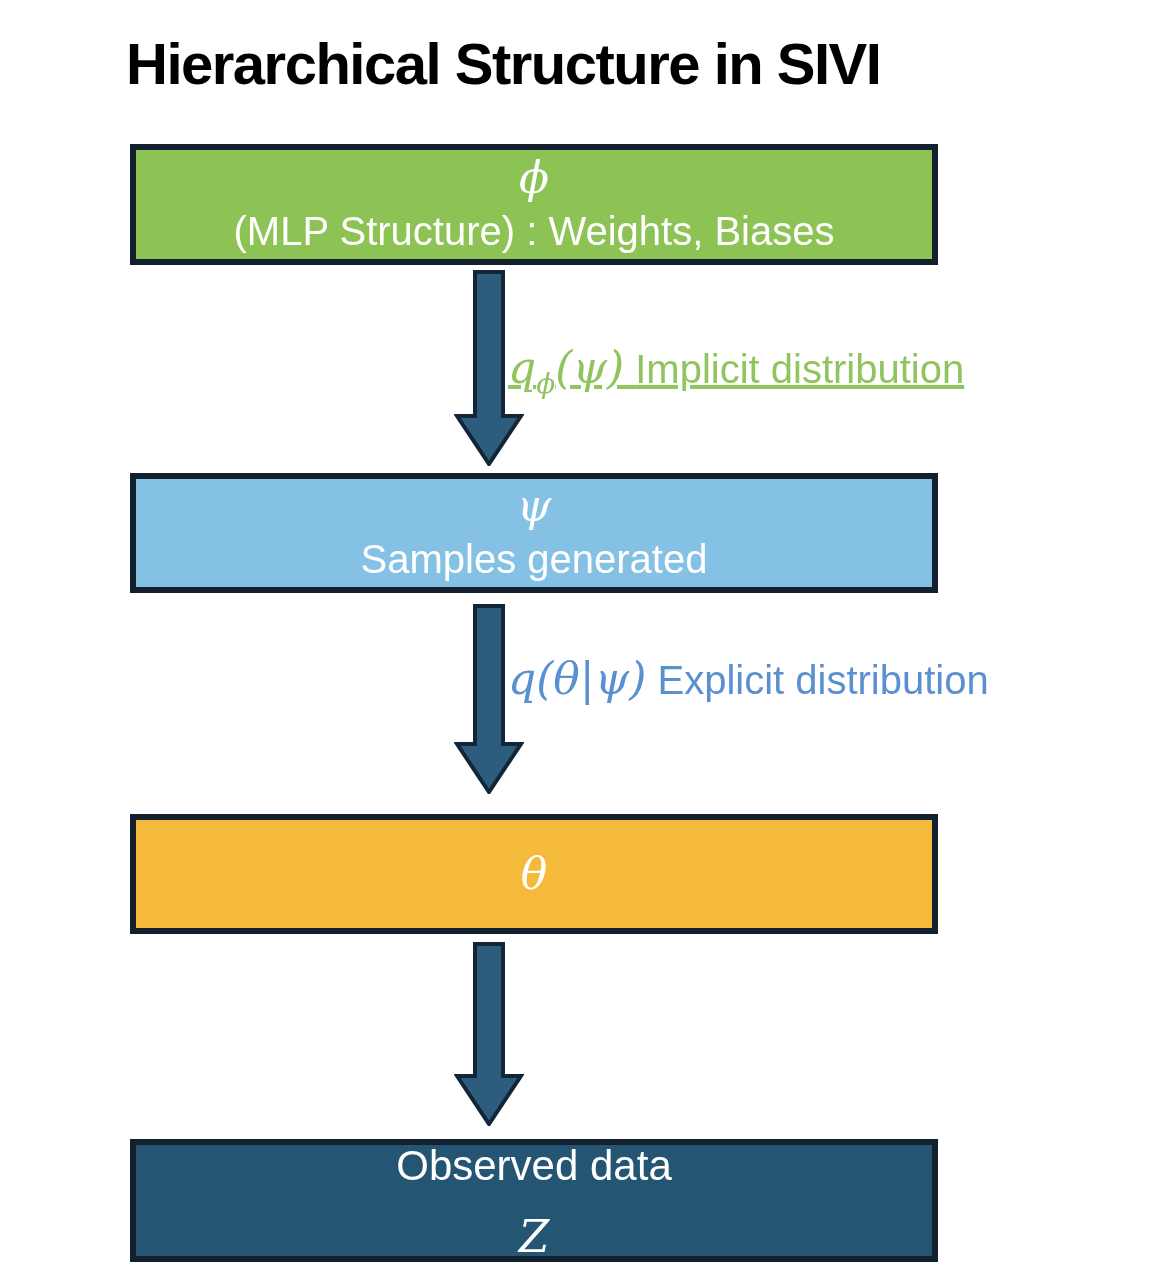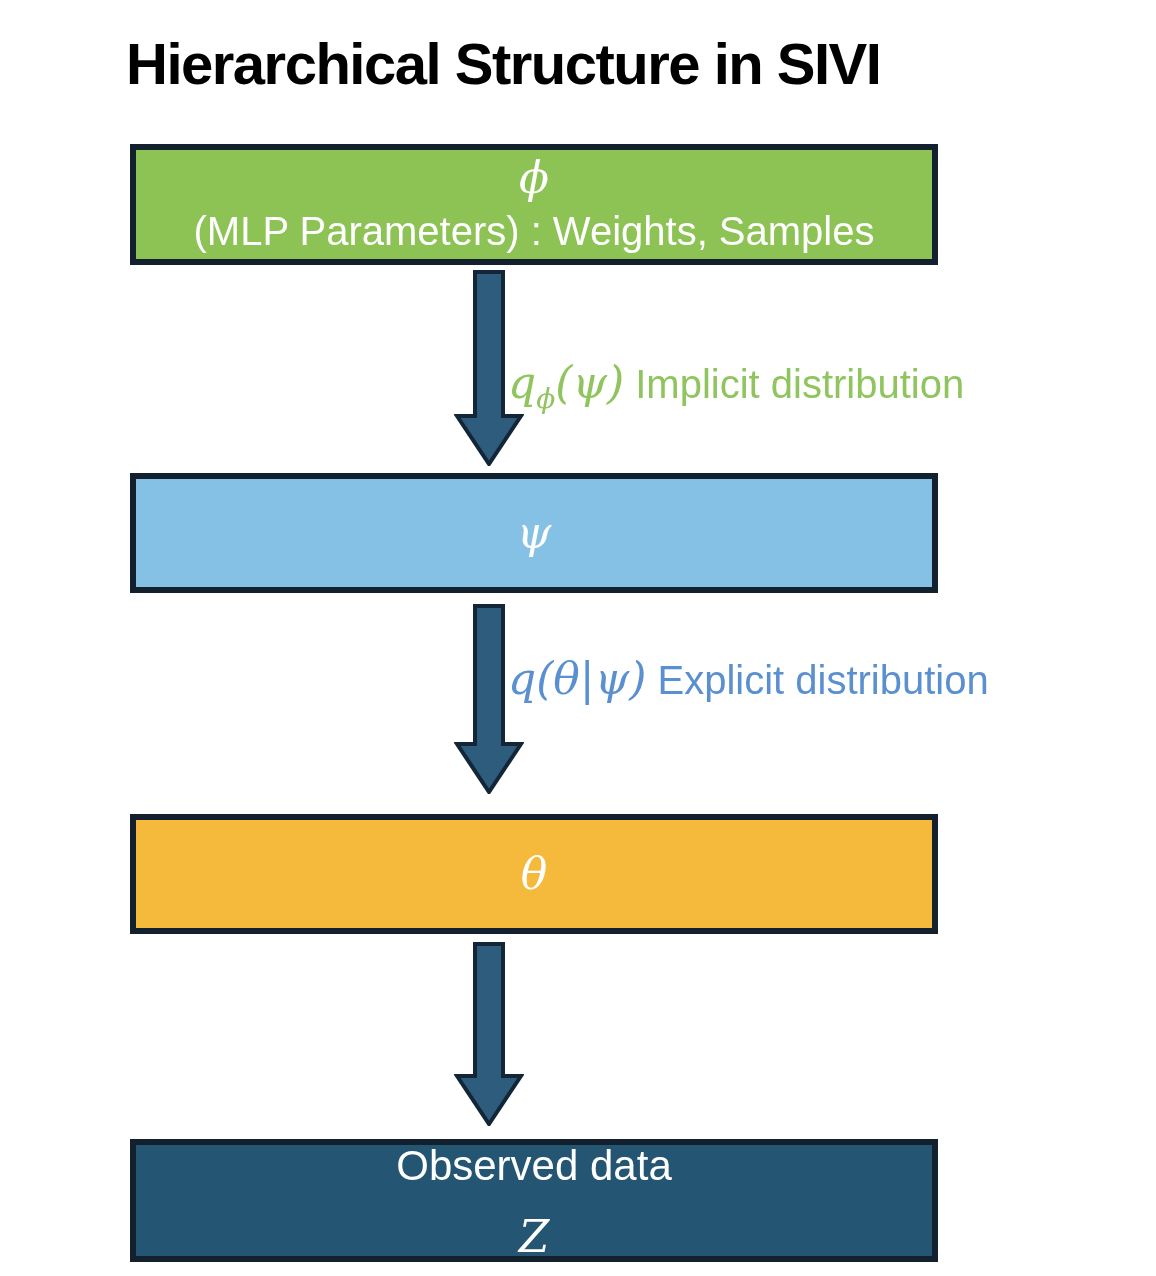--- a/index.html
+++ b/index.html
@@ -73,46 +73,47 @@
   }
   .edge-label .math {
     font-family: "DejaVu Serif", serif;
     font-style: italic;
     font-size: 44px;
   }
   .edge-label sub {
     font-size: 28px;
     line-height: 0;
   }
-  .edge-1 { top: 337px; color: #8fc45e; }
+  .edge-1 { top: 322px; color: #8fc45e; text-decoration: underline; }
   .edge-2 { top: 633px; color: #5a8fd0; }
 </style>
 </head>
 <body>
 
 <div class="canvas">
 
   <h1 class="title">Hierarchical Structure in SIVI</h1>
 
   <div class="box box-phi">
     <div class="sym">ϕ</div>
-    <div class="lbl">(MLP Parameters) : Weights, Samples</div>
+    <div class="lbl">(MLP Structure) : Weights, Biases</div>
   </div>
 
   <svg class="arrow arrow-1" width="70" height="196" viewBox="0 0 70 196">
     <polygon points="21,2 49,2 49,146 67,146 35,194 3,146 21,146" fill="#2e5c7d"></polygon>
   </svg>
 
   <div class="edge-label edge-1">
     <span class="math"><span>q</span><sub>ϕ</sub><span>(ψ)</span></span>
     <span class="cap">Implicit distribution</span>
   </div>
 
   <div class="box box-psi">
     <div class="sym">ψ</div>
+    <div class="lbl">Samples generated</div>
   </div>
 
   <svg class="arrow arrow-2" width="70" height="190" viewBox="0 0 70 190">
     <polygon points="21,2 49,2 49,140 67,140 35,188 3,140 21,140" fill="#2e5c7d"></polygon>
   </svg>
 
   <div class="edge-label edge-2">
     <span class="math"><span>q</span><sub></sub><span>(θ|ψ)</span></span>
     <span class="cap">Explicit distribution</span>
   </div>

